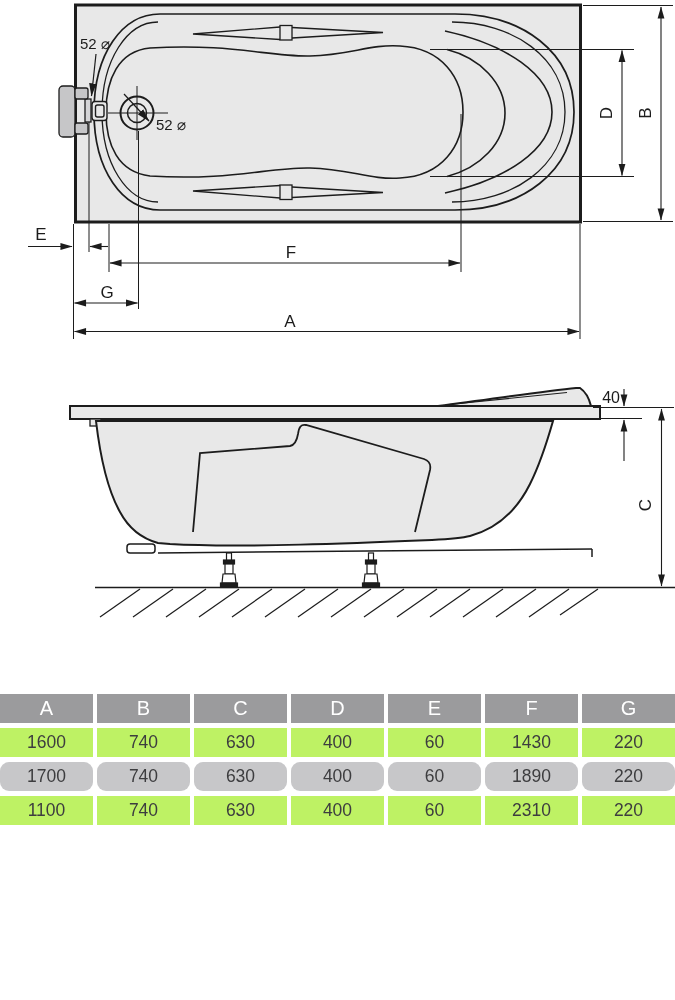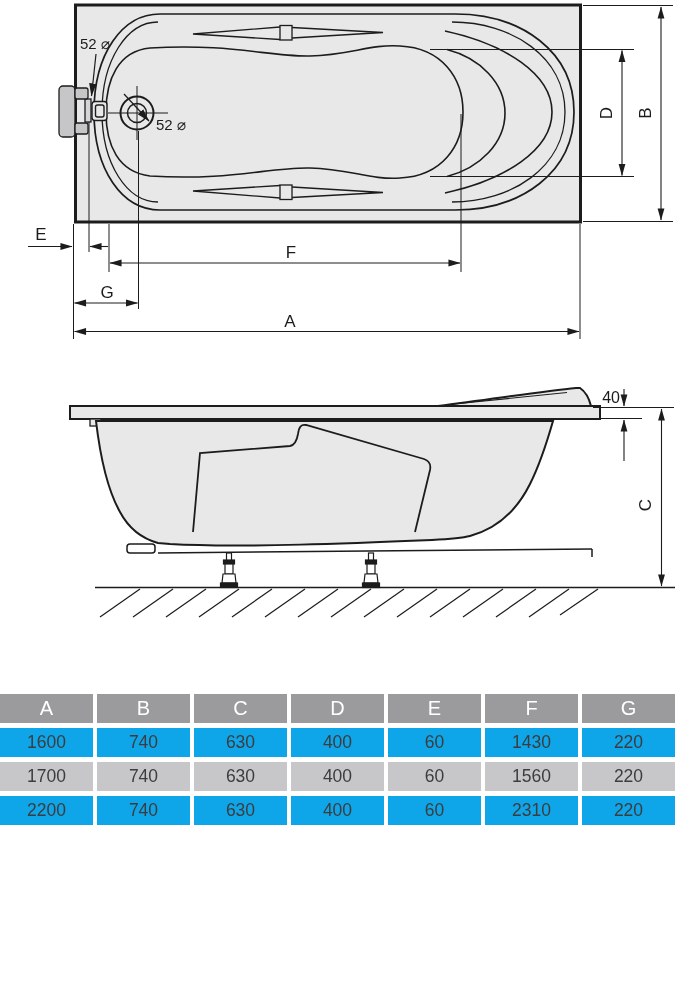--- a/index.html
+++ b/index.html
@@ -11,22 +11,22 @@
   .dialabel{font-size:15px;}
   .dim40{font-size:16px;}
 
   
   .spec-table{position:absolute;left:0;top:694px;width:675px;
               display:grid;grid-template-columns:repeat(7,1fr);
               column-gap:4px;row-gap:5px;background:#ffffff;}
   .spec-table .cell{height:29px;display:flex;align-items:center;justify-content:center;
                     font-size:17.5px;}
   .spec-table .head{background:#9b9b9d;color:#ffffff;font-size:20px;}
-  .spec-table .r-light{background:#0ea5e9;color:#3d3d3f;}
-  .spec-table .r-mid{background:#c7c7c9;color:#3d3d3f;}
+  .spec-table .r-light{background:#bef264;color:#3d3d3f;}
+  .spec-table .r-mid{background:#c7c7c9;color:#3d3d3f;border-radius:9px;}
 </style>
 </head>
 <body>
 
 <div class="stage">
 
 <svg class="drawing" width="675" height="690" viewBox="0 0 675 690">
   <defs>
     <marker id="ae" orient="auto" markerWidth="12" markerHeight="8" refX="10.5" refY="3.5">
       <path d="M0,0.4 L11,3.5 L0,6.6 Z" fill="#1c1c1c"></path>
@@ -204,23 +204,23 @@
       <div class="cell r-light">630</div>
       <div class="cell r-light">400</div>
       <div class="cell r-light">60</div>
       <div class="cell r-light">1430</div>
       <div class="cell r-light">220</div>
       <div class="cell r-mid">1700</div>
       <div class="cell r-mid">740</div>
       <div class="cell r-mid">630</div>
       <div class="cell r-mid">400</div>
       <div class="cell r-mid">60</div>
-      <div class="cell r-mid">1560</div>
+      <div class="cell r-mid">1890</div>
       <div class="cell r-mid">220</div>
-      <div class="cell r-light">2200</div>
+      <div class="cell r-light">1100</div>
       <div class="cell r-light">740</div>
       <div class="cell r-light">630</div>
       <div class="cell r-light">400</div>
       <div class="cell r-light">60</div>
       <div class="cell r-light">2310</div>
       <div class="cell r-light">220</div>
     </div>
 
 </div>
 

